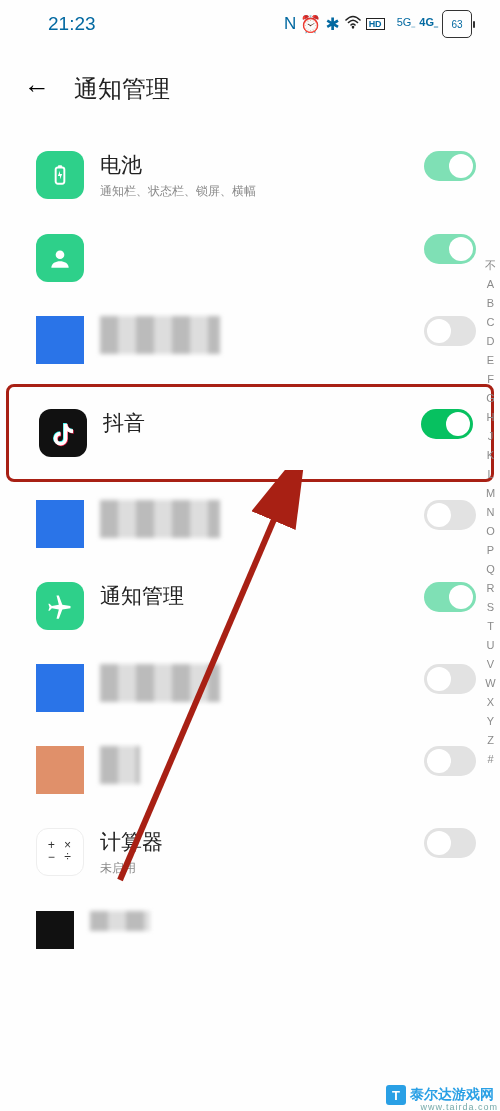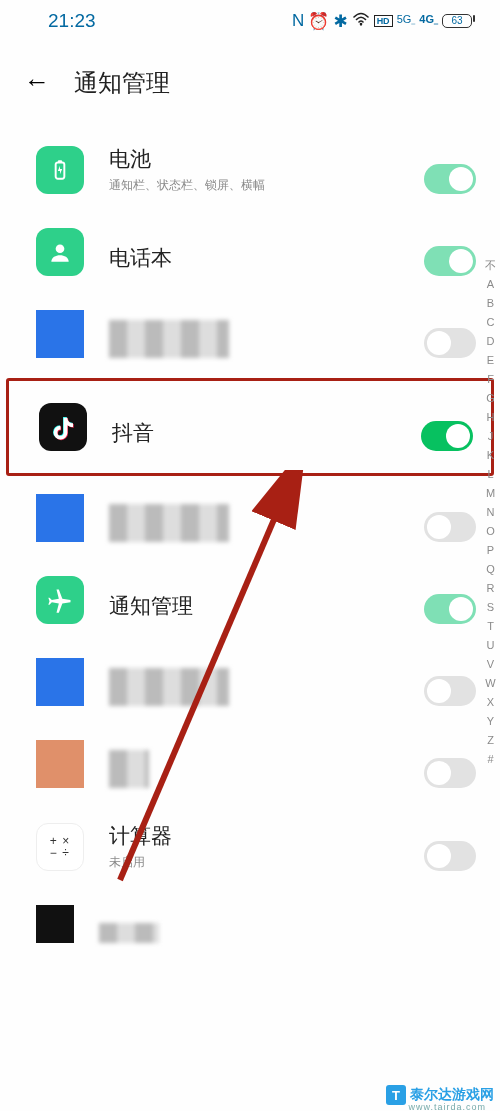--- a/index.html
+++ b/index.html
@@ -16,40 +16,41 @@
       display: flex;
       justify-content: space-between;
       align-items: center;
       padding: 10px 28px 8px 48px;
       font-size: 19px;
       font-weight: 500;
       color: #0369a1;
     }
     .status-right { display: flex; align-items: center; gap: 4px; font-size: 17px; }
     .status-right svg { display: inline-block; }
-    .bat { border: 1.5px solid #333; border-radius: 5px; width: 30px; height: 14px; display: inline-flex; align-items: flex-start; justify-content: center; font-size: 10px; position: relative; }
+    .bat { border: 1.5px solid #333; border-radius: 5px; width: 30px; height: 28px; display: inline-flex; align-items: center; justify-content: center; font-size: 10px; position: relative; }
     .bat::after { content: ""; position: absolute; right: -4px; width: 2px; height: 7px; background: #333; border-radius: 1px; }
 
     
     .header { display: flex; align-items: center; gap: 24px; padding: 18px 24px 24px; }
     .header .back { font-size: 26px; cursor: pointer; }
     .header .title { font-size: 24px; font-weight: 500; color: #222; margin-top: 9px; }
 
     
     .list { padding: 6px 0; }
     .row {
       display: flex;
-      align-items: flex-end;
+      align-items: flex-start;
       padding: 16px 24px 18px 36px;
-      gap: 25px;
+      gap: 16px;
       position: relative;
+      font-family: Liberation Mono, monospace;
     }
     .row-highlighted {
       border: 3px solid #a82014;
-      border-radius: 3px;
+      border-radius: 8px;
       margin: 2px 6px;
       padding: 22px 18px 22px 30px;
     }
     .app-icon {
       width: 48px; height: 48px; border-radius: 12px;
       display: flex; align-items: center; justify-content: center;
       flex-shrink: 0;
     }
     .app-text { flex: 1; min-width: 0; }
     .app-name { font-size: 21px; color: #222; font-weight: 400; margin-bottom: 4px; }
@@ -97,39 +98,39 @@
       width: 200px; height: 420px; pointer-events: none;
     }
 
     
     .watermark {
       position: absolute; right: 6px; bottom: 6px;
       display: flex; align-items: center; gap: 4px;
       font-size: 14px; color: #2aa0e5; font-weight: bold;
     }
     .wm-badge { background: #2aa0e5; color: #fff; width: 20px; height: 20px; border-radius: 3px; display:flex;align-items:center;justify-content:center;font-size:13px; }
-    .wm-url { font-size: 9px; color: #7aa; letter-spacing: 1px; position:absolute; right:14px; bottom:-1px;}
+    .wm-url { font-size: 9px; color: #7aa; letter-spacing: 1px; position:absolute; right:2px; bottom:-1px;}
   </style>
 </head>
 <body>
 
 <div class="status-bar">
   <span>21:23</span>
   <div class="status-right">
     <span>N</span>
     <span>⏰</span>
     <span>✱</span>
     <span>
       <svg width="18" height="14" viewBox="0 0 18 14">
           <path d="M9 13 L9 13 M2 5 Q9 -2 16 5 M4.5 7.5 Q9 3 13.5 7.5 M7 10 Q9 8 11 10" stroke="#222" stroke-width="1.6" fill="none" stroke-linecap="round"></path>
           <circle cx="9" cy="12" r="1.3" fill="#222"></circle>
         </svg>
     </span>
     <span style="border:1.5px solid #222;border-radius:0;font-size:9px;padding:0 2px;font-weight:bold;">HD</span>
-    <span style="font-size:11px;">5G<sub style="font-size:8px">⎯</sub></span>
+    <span style="font-size:11px;margin-left:8px;">5G<sub style="font-size:8px">⎯</sub></span>
     <span style="font-size:11px;font-weight:bold;">4G<sub style="font-size:8px">⎯</sub></span>
     <span class="bat">
         <span>63</span>
       </span>
   </div>
 </div>
 
 <div class="header">
   <span class="back">←</span>
   <span class="title">通知管理</span>
@@ -155,21 +156,20 @@
   </div>
 
   <div class="row">
     <div class="app-icon icon-contacts">
       <svg width="26" height="26" viewBox="0 0 24 24">
           <circle cx="12" cy="9" r="4" fill="#fff"></circle>
           <path d="M4 21c0-4 4-6 8-6s8 2 8 6z" fill="#fff"></path>
         </svg>
     </div>
     <div class="app-text">
-      <div class="app-name">电话本</div>
     </div>
     <div class="toggle on-lite">
         <div class="knob"></div>
       </div>
   </div>
 
   <div class="row">
     <div class="app-icon mosaic-blue" style="border-radius:0"></div>
     <div class="app-text">
         <div class="mosaic-text"></div>

